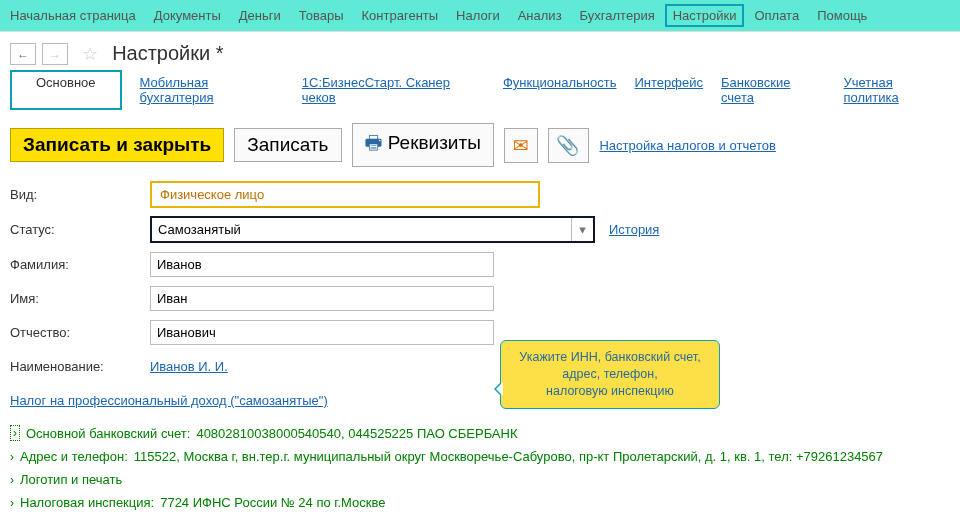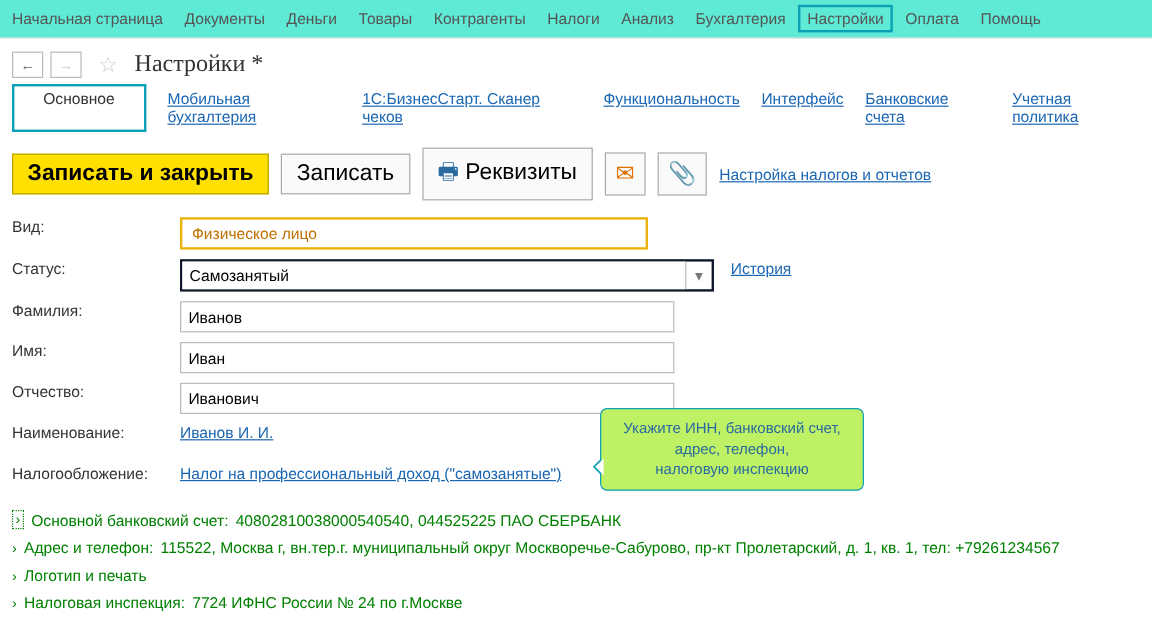--- a/index.html
+++ b/index.html
@@ -3,40 +3,40 @@
 <meta charset="utf-8">
 <style>
 * { box-sizing: border-box; margin: 0; padding: 0; font-family: Arial, sans-serif; }
 body { font-size: 13px; color: #333; background: #fff; width: 960px; }
 .topmenu { background: #5eead4; border-bottom: 1px solid #ddd; padding: 8px 10px; display: flex; gap: 18px; }
 .topmenu-item { cursor: pointer; color: #555; }
 .topmenu-item.active { border: 2px solid #0aa0b8; padding: 2px 6px; margin: -4px -8px; }
 .header-row { display: flex; align-items: center; padding: 10px 10px 6px 10px; gap: 6px; }
 .navbtn { width: 26px; height: 22px; border: 1px solid #bbb; background: #fff; display: flex; align-items: center; justify-content: center; cursor: pointer; font-size:12px; color:#666; }
 .star { font-size: 18px; color: #ccc; margin: 0 8px; cursor: pointer; }
-.page-title { font-size: 20px; color: #333; font-family: Liberation Serif, serif; }
+.page-title { font-size: 20px; color: #333; }
 .tabs { display: flex; gap: 18px; padding: 4px 10px 12px 10px; }
 .tab { color: #1a66b3; text-decoration: underline; cursor: pointer; }
 .tab.active { color: #333; text-decoration: none; border: 2px solid #0aa0b8; padding: 3px 24px; margin: -5px 0; }
 .toolbar { display: flex; align-items: center; gap: 10px; padding: 6px 10px 14px 10px; }
 .btn { border: 1px solid #aaa; background: #fafafa; padding: 5px 12px; cursor: pointer; font-size: 19px; }
 .btn-yellow { background: #ffe000; border: 1px solid #b5a200; font-weight: bold; }
 .btn-icon { padding: 5px 8px; }
 .link { color: #1a66b3; text-decoration: underline; cursor: pointer; }
 .form { padding: 0 10px; }
-.form-row { display: flex; margin-bottom: 8px; min-height: 26px; }
+.form-row { display: flex; align-items: center; margin-bottom: 8px; min-height: 26px; }
 .form-label { width: 140px; color: #333; }
-.input { border: 1px solid #bbb; padding: 4px 6px; font-size: 13px; width: 412px; background: #fff; }
+.input { border: 1px solid #bbb; padding: 4px 6px; font-size: 13px; width: 344px; background: #fff; }
 .input.short { width: 160px; }
 .readonly-box { border: 2px solid #eab308; padding: 4px 8px; width: 390px; color: #c07000; }
 .select-wrap { display: flex; border: 2px solid #0f172a; width: 445px; }
 .select-wrap .input { border: none; flex: 1; }
 .select-btn { width: 22px; border-left: 1px solid #bbb; display: flex; align-items: center; justify-content: center; cursor: pointer; color: #777; }
 .help-q { color: #1a66b3; margin-left: 8px; cursor: pointer; font-weight: bold; }
-.callout { position: absolute; left: 500px; top: 340px; width: 220px; background: #bef264; border: 1px solid #0aa0b8; border-radius: 6px; padding: 8px 10px; text-align: center; color: #2a6aa0; font-size: 12.5px; line-height: 1.35; }
+.callout { position: absolute; left: 500px; top: 340px; width: 220px; background: #fde047; border: 1px solid #0aa0b8; border-radius: 6px; padding: 8px 10px; text-align: center; color: #2a6aa0; font-size: 12.5px; line-height: 1.35; }
 .callout::before { content: ""; position: absolute; left: -14px; bottom: 12px; border: 7px solid transparent; border-right-color: #0aa0b8; }
 .callout::after { content: ""; position: absolute; left: -12px; bottom: 12px; border: 7px solid transparent; border-right-color: #fff; }
 .expand-section { padding: 4px 10px; display: flex; align-items: center; gap: 6px; color: #008000; }
 .chev { color: #008000; font-size: 12px; cursor: pointer; }
 .chev.open { border: 1px dotted #008000; padding: 0 2px; }
 .expand-label { color: #008000; }
 .expand-value { color: #008000; }
 .container { position: relative; }
 .env-icon { color: #e07000; }
 .clip-icon { color: #888; }
@@ -115,21 +115,20 @@
   </div>
   <div class="form-row">
     <div class="form-label">Отчество:</div>
     <input class="input" value="Иванович" style="">
   </div>
   <div class="form-row">
     <div class="form-label">Наименование:</div>
     <span class="link">Иванов И. И.</span>
   </div>
   <div class="form-row">
-    <div class="form-label">Налогообложение:</div>
     <span class="link">Налог на профессиональный доход ("самозанятые")</span>
   </div>
 </div>
 
 <div class="expand-section">
   <span class="chev open">›</span>
   <span class="expand-label">Основной банковский счет:</span>
   <span class="expand-value">40802810038000540540, 044525225 ПАО СБЕРБАНК</span>
 </div>
 <div class="expand-section">

